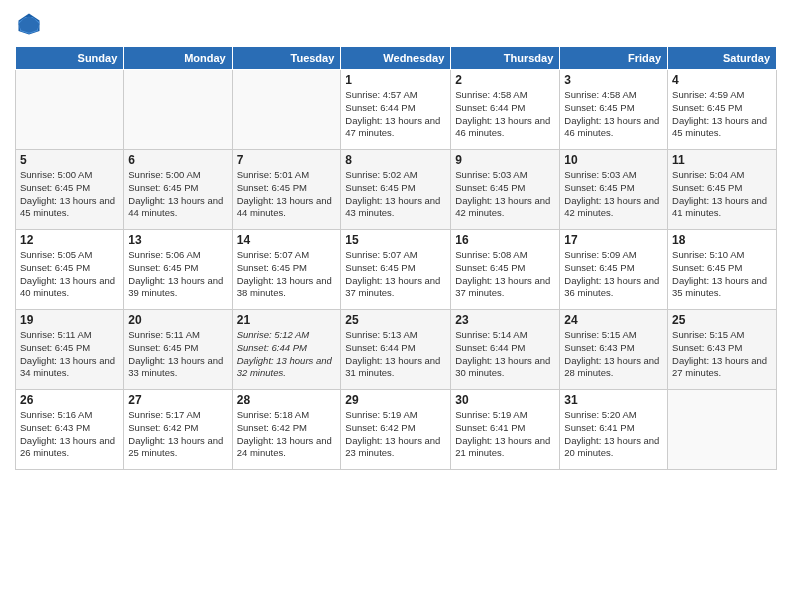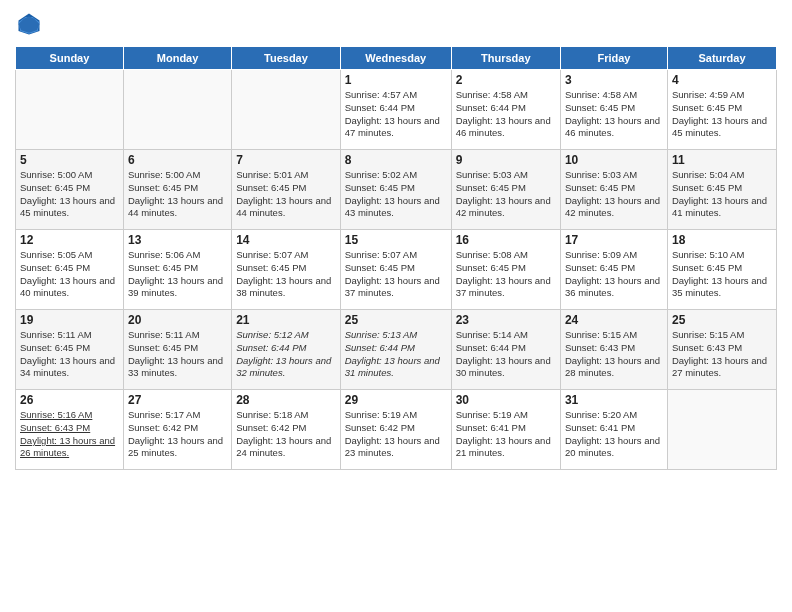--- a/index.html
+++ b/index.html
@@ -53,22 +53,22 @@
       margin-top: 2px;
     }
     .calendar {
       width: 100%;
       border-collapse: collapse;
       font-size: 10px;
     }
     .calendar th {
       background: #2a6db5;
       color: #fff;
-      text-align: center;
-      padding: 5px 18px;
+      text-align: right;
+      padding: 5px 6px;
       font-size: 11px;
       font-weight: bold;
       border: 1px solid #fff;
     }
     .calendar td {
       border: 1px solid #ccc;
       vertical-align: top;
       padding: 3px 4px;
       width: 113px;
       height: 80px;
@@ -259,21 +259,21 @@
 Daylight: 13 hours and 33 minutes.</div>
           </td>
           <td>
             <span class="day-num">21</span>
             <div class="day-info" style="white-space: pre-line; font-style: italic;">Sunrise: 5:12 AM
 Sunset: 6:44 PM
 Daylight: 13 hours and 32 minutes.</div>
           </td>
           <td>
             <span class="day-num">25</span>
-            <div class="day-info" style="white-space: pre-line; font-style: italic;">Sunrise: 5:13 AM
+            <div class="day-info" style="white-space: pre-line;">Sunrise: 5:13 AM
 Sunset: 6:44 PM
 Daylight: 13 hours and 31 minutes.</div>
           </td>
           <td>
             <span class="day-num">23</span>
             <div class="day-info" style="white-space: pre-line;">Sunrise: 5:14 AM
 Sunset: 6:44 PM
 Daylight: 13 hours and 30 minutes.</div>
           </td>
           <td>
@@ -285,21 +285,21 @@
           <td>
             <span class="day-num">25</span>
             <div class="day-info" style="white-space: pre-line;">Sunrise: 5:15 AM
 Sunset: 6:43 PM
 Daylight: 13 hours and 27 minutes.</div>
           </td>
         </tr>
         <tr>
           <td>
             <span class="day-num">26</span>
-            <div class="day-info" style="white-space: pre-line; text-decoration: underline;">Sunrise: 5:16 AM
+            <div class="day-info" style="white-space: pre-line;">Sunrise: 5:16 AM
 Sunset: 6:43 PM
 Daylight: 13 hours and 26 minutes.</div>
           </td>
           <td>
             <span class="day-num">27</span>
             <div class="day-info" style="white-space: pre-line;">Sunrise: 5:17 AM
 Sunset: 6:42 PM
 Daylight: 13 hours and 25 minutes.</div>
           </td>
           <td>

